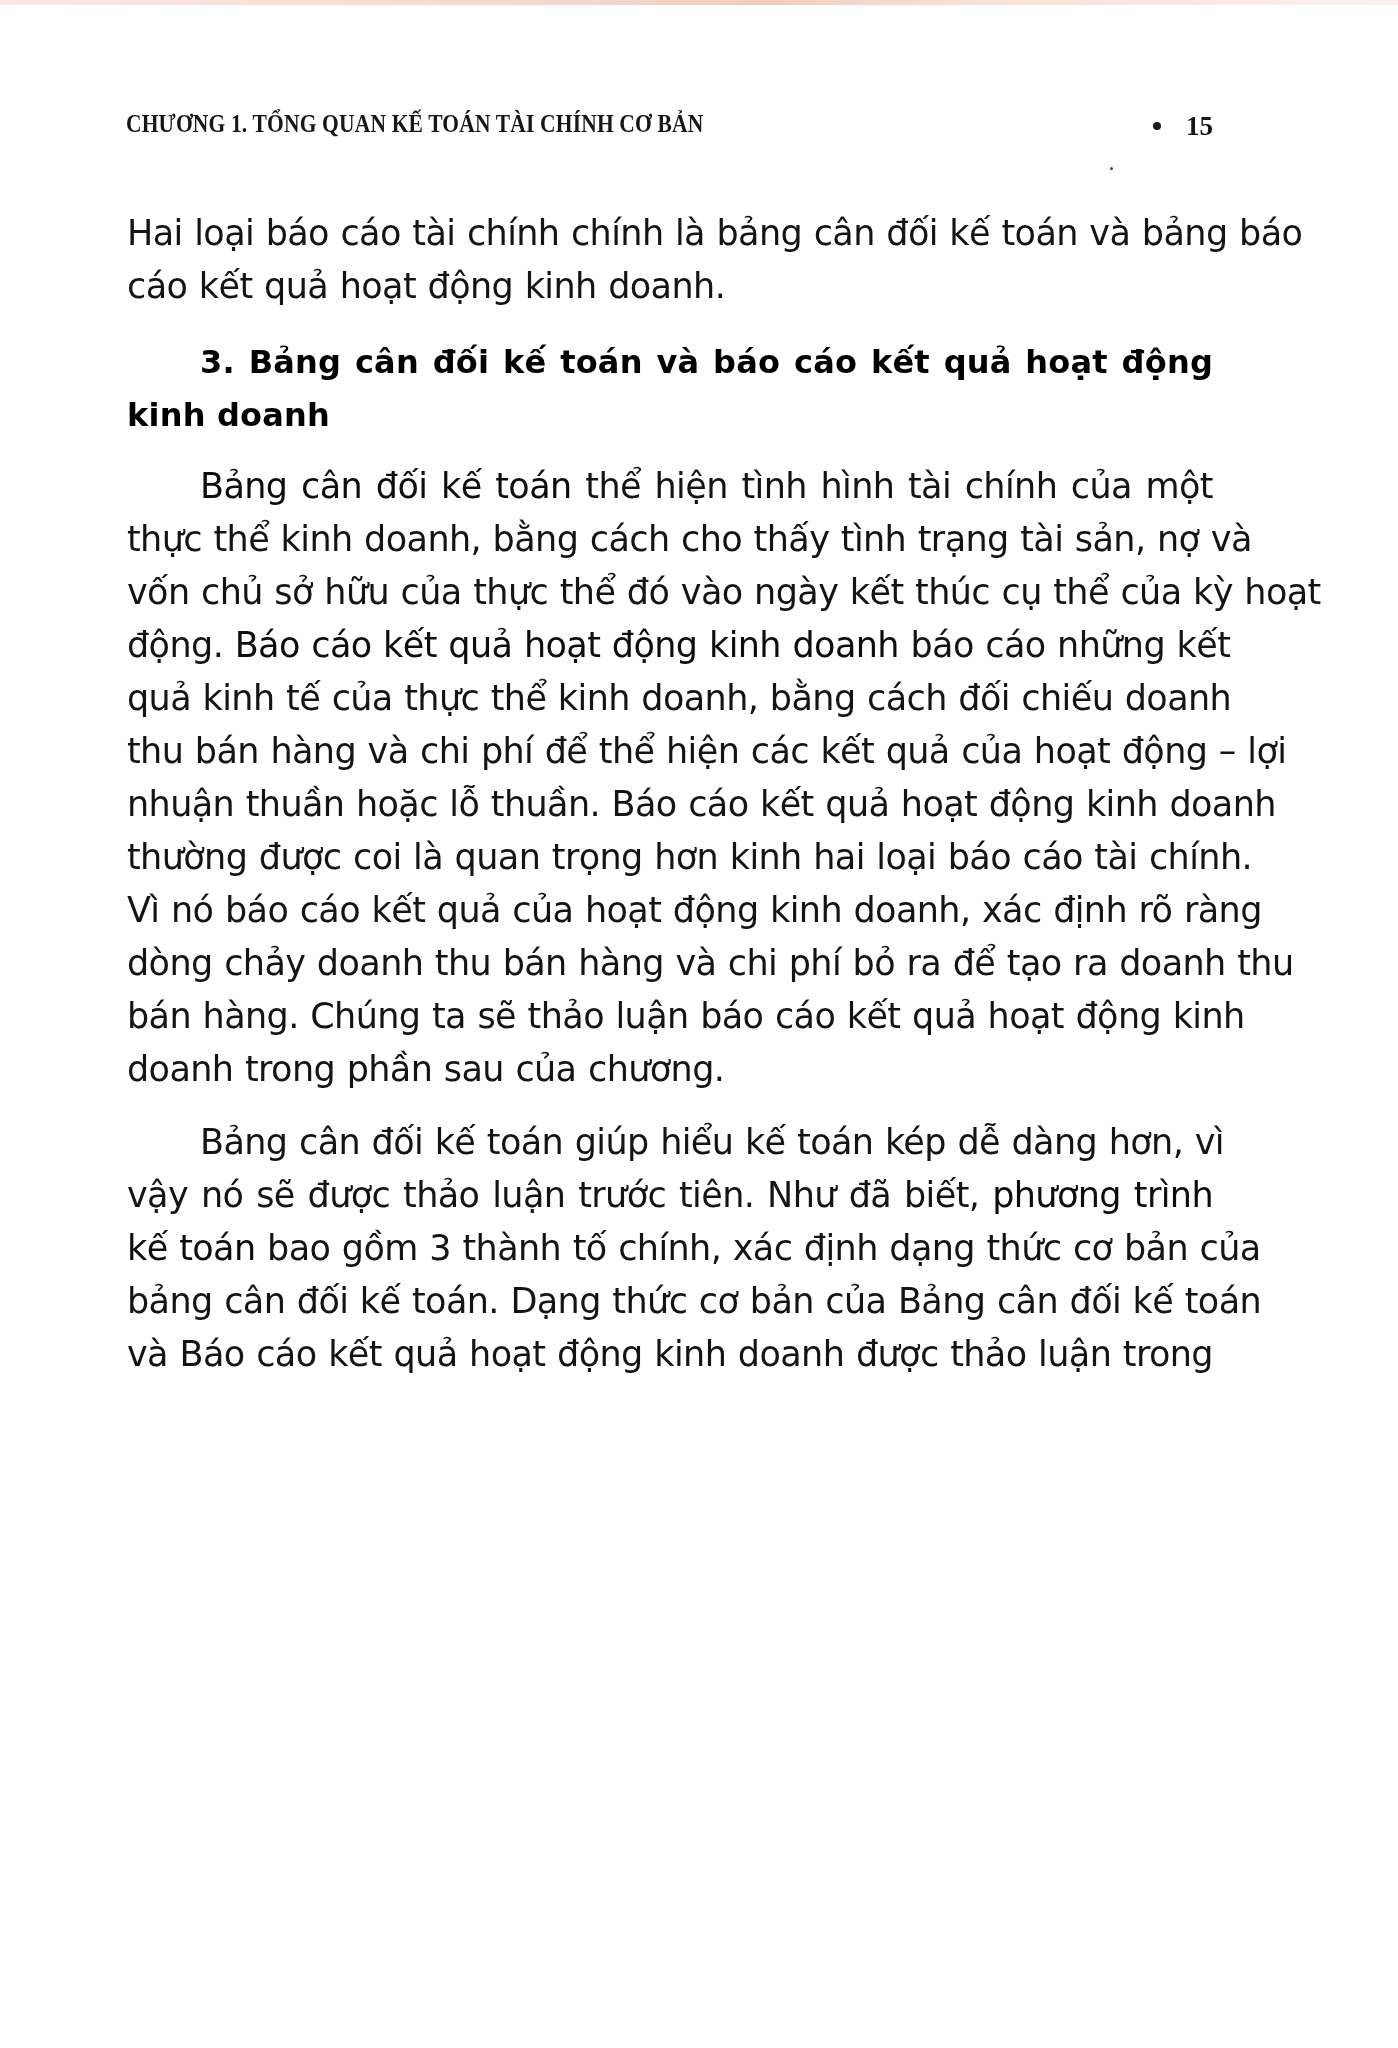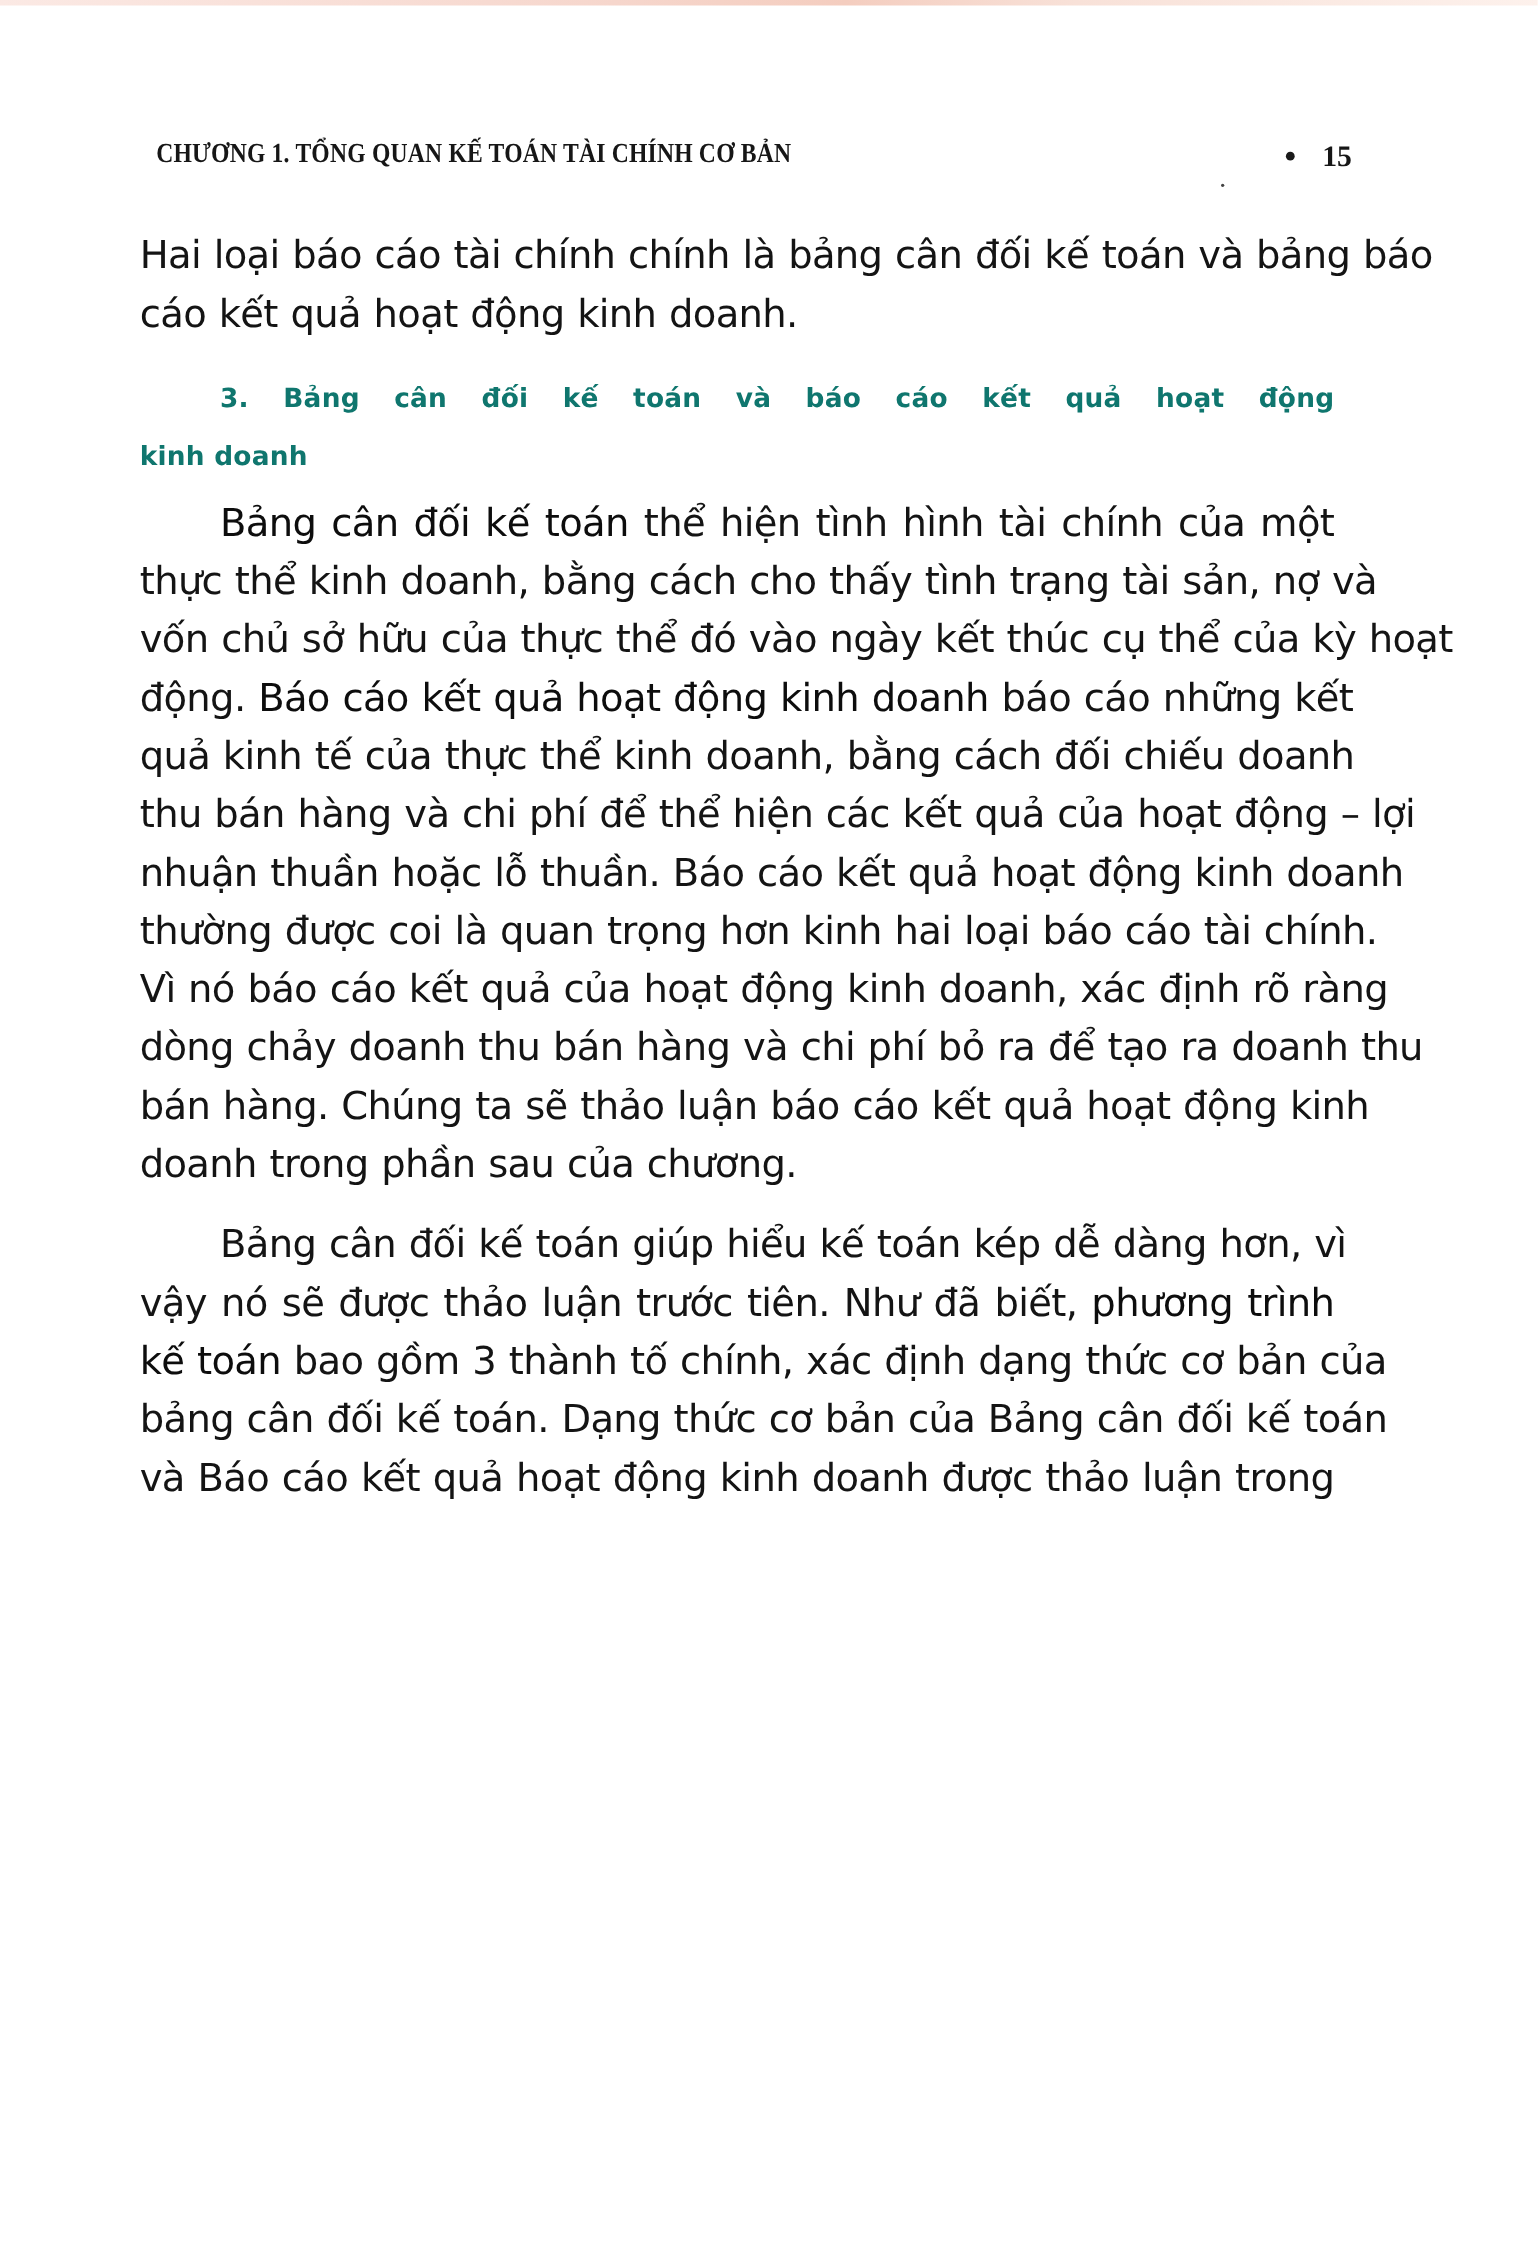--- a/index.html
+++ b/index.html
@@ -26,24 +26,23 @@
     .page {
       position: absolute;
       left: 0;
       top: 0;
       width: 1398px;
       height: 2048px;
     }
     .running-header {
       position: absolute;
       left: 126px;
-      top: 124px;
+      top: 108px;
       width: 1090px;
       height: 40px;
-      margin-left: 16px;
     }
     .running-title {
       position: absolute;
       left: 0;
       top: 2px;
       font-family: "Liberation Serif", "DejaVu Serif", serif;
       font-weight: bold;
       font-size: 25px;
       letter-spacing: 0.2px;
       transform: scaleX(0.86);
@@ -99,25 +98,25 @@
       text-align-last: justify;
       white-space: nowrap;
     }
     .para .line.last {
       text-align-last: left;
     }
     .indent {
       padding-left: 73px;
     }
     .heading {
-      margin: 23px 0 8px 0;
+      margin: 23px 0 18px 0;
       font-weight: bold;
-      font-size: 24px;
+      font-size: 32px;
       line-height: 53px;
-      color: #0f766e;
+      color: #000000;
       letter-spacing: 0.2px;
     }
     .heading .line {
       display: block;
       text-align: justify;
       text-align-last: justify;
       white-space: nowrap;
     }
     .heading .line.last {
       text-align-last: left;

